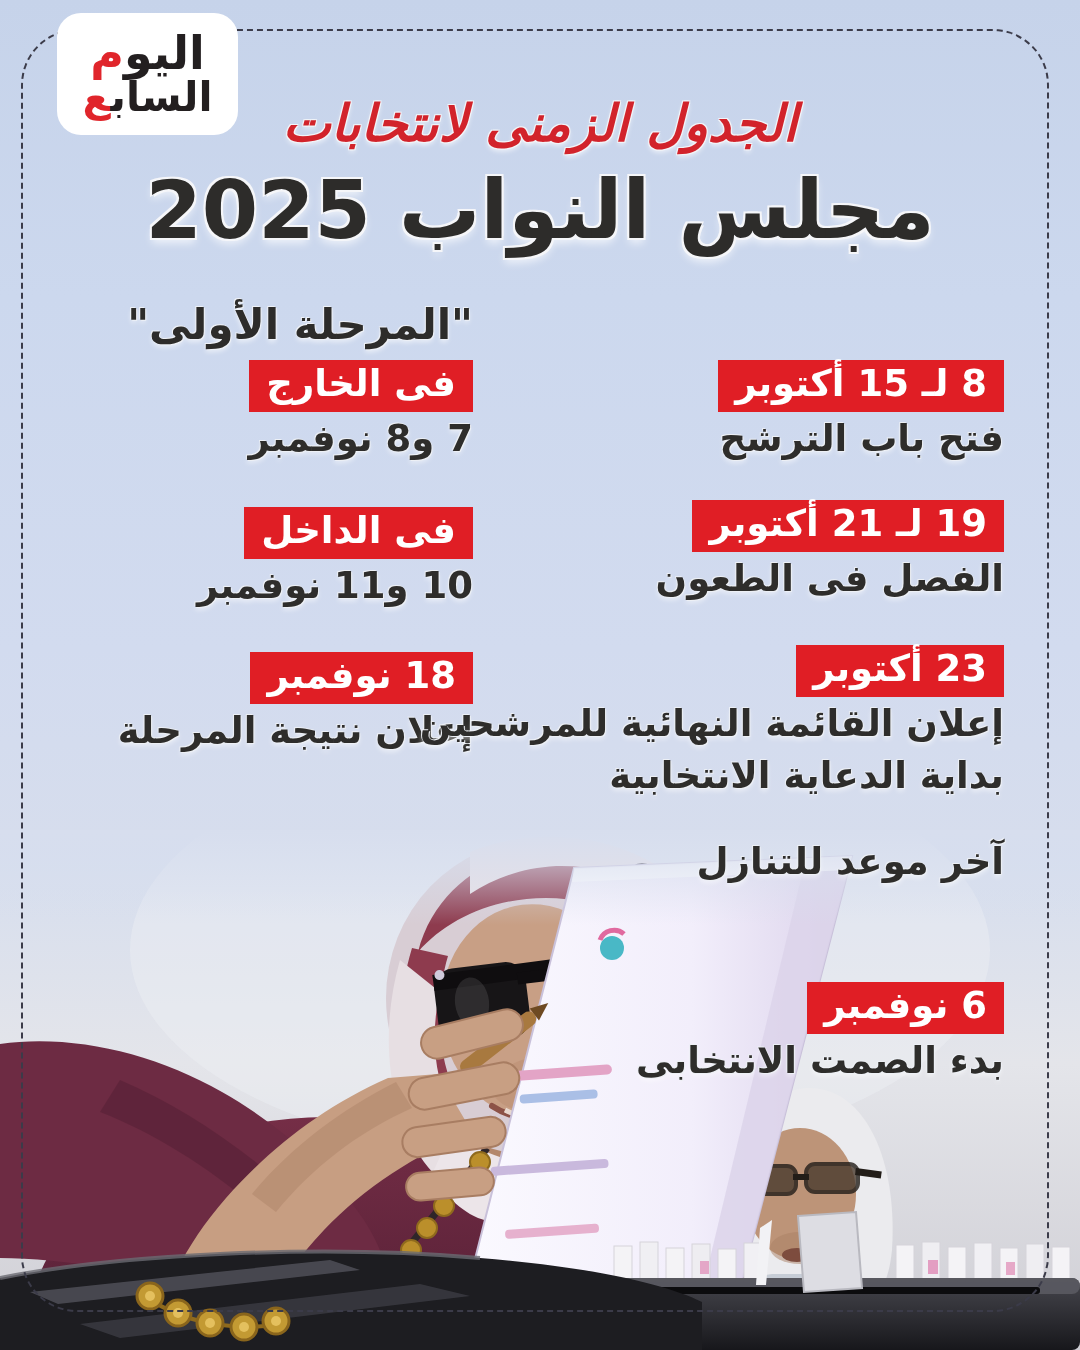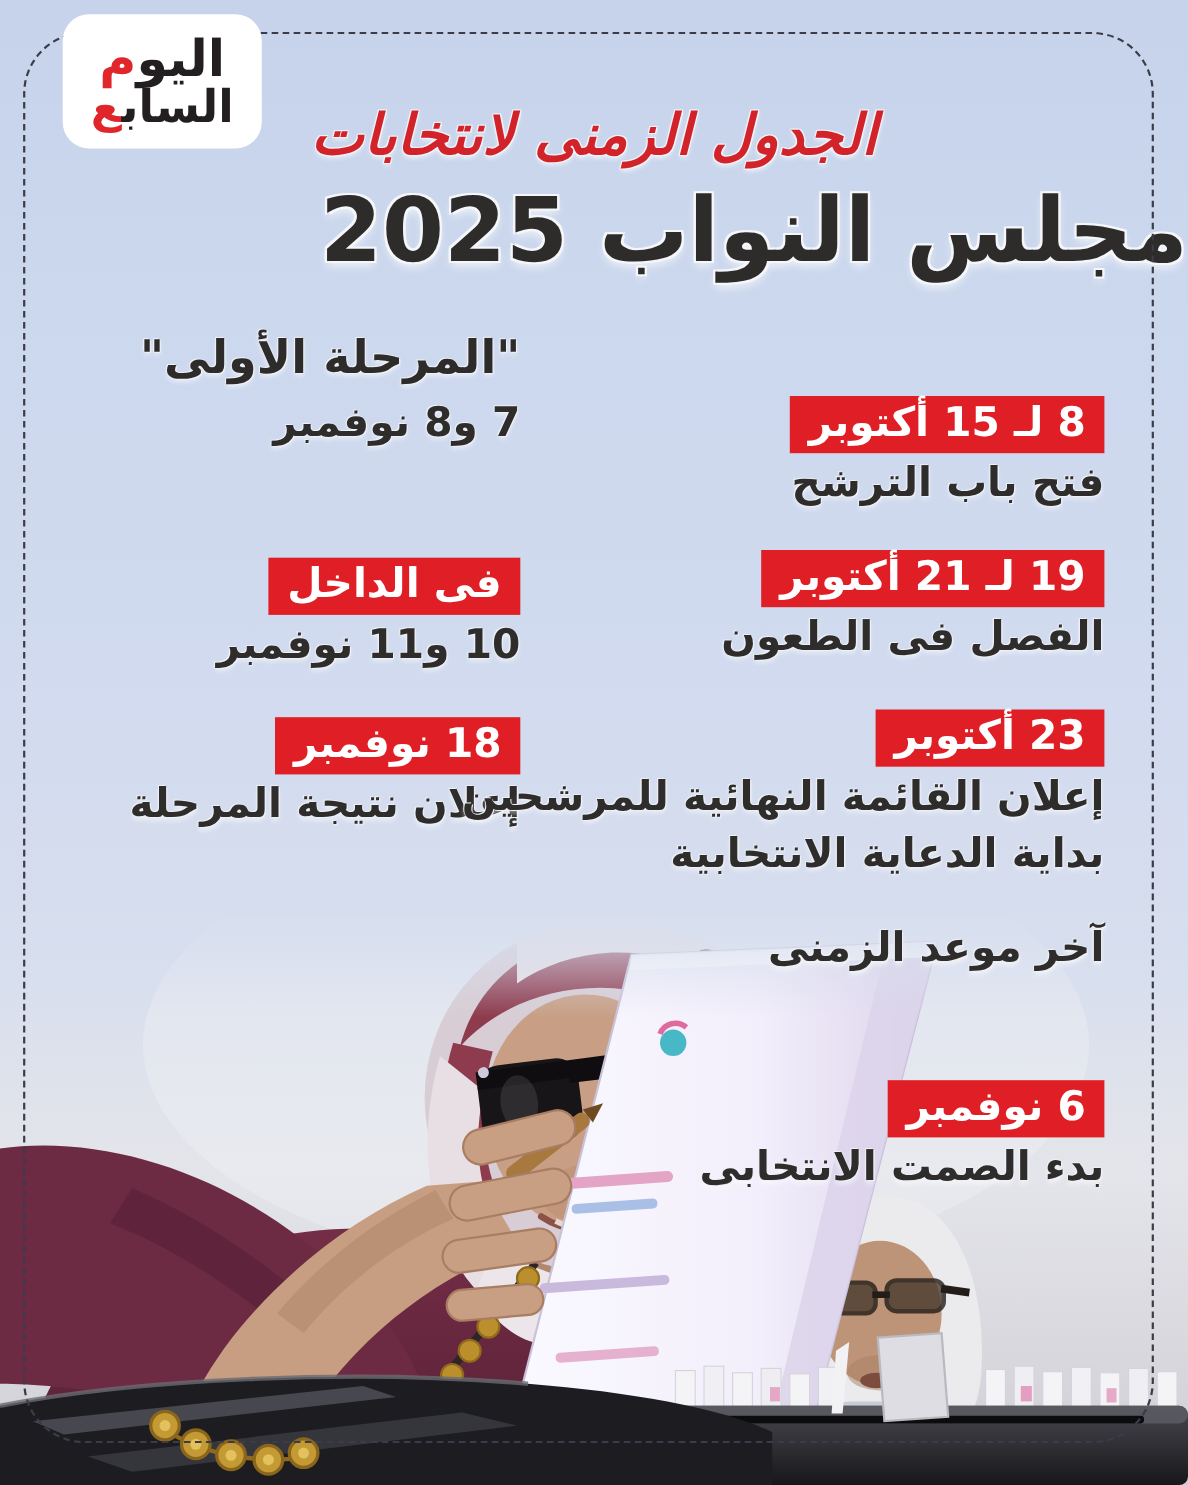--- a/index.html
+++ b/index.html
@@ -24,21 +24,21 @@
   .logo .l1{font-size:46px;color:#231f20;}
   .logo .l2{font-size:41px;color:#231f20;}
   .logo .red{color:#e0252b;}
   .title-red{
     position:absolute;top:94px;left:0;width:100%;text-align:center;z-index:10;
     font-size:51px;font-weight:bold;color:#d2232b;
     text-shadow:1px 1px 0 #f2f4f8,-1px -1px 0 #f2f4f8,1px -1px 0 #f2f4f8,-1px 1px 0 #f2f4f8,0 3px 5px rgba(255,255,255,.65);
     font-style:italic;
   }
   .title-main{
-    position:absolute;top:163px;left:0;width:100%;text-align:right;z-index:10;
+    position:absolute;top:163px;left:0;width:100%;text-align:center;z-index:10;
     font-size:81px;font-weight:bold;color:#2d2c2a;letter-spacing:-1px;
     text-shadow:2px 2px 0 #f5f6f9,-2px -2px 0 #f5f6f9,2px -2px 0 #f5f6f9,-2px 2px 0 #f5f6f9,0 5px 9px rgba(255,255,255,.7);
   }
   .subtitle{
     position:absolute;top:300px;right:607px;z-index:10;white-space:nowrap;
     font-size:42px;font-weight:bold;color:#2d2c2a;
     text-shadow:1px 1px 0 #eef1f6,-1px -1px 0 #eef1f6,0 3px 5px rgba(255,255,255,.6);
   }
   .item{
     position:absolute;z-index:10;display:flex;flex-direction:column;align-items:flex-start;gap:3px;
@@ -67,20 +67,21 @@
   <div class="logo">
     <div class="l1"><span>اليو</span><span class="red">م</span></div>
     <div class="l2"><span>الساب</span><span class="red">ع</span></div>
   </div>
 
   <div class="title-red">الجدول الزمنى لانتخابات</div>
   <div class="title-main">مجلس النواب 2025</div>
   <div class="subtitle">"المرحلة الأولى"</div>
 
   <div class="item col-left" style="top:360px">
+    <div class="badge">فى الخارج</div>
     <div class="caption">7 و8 نوفمبر</div>
   </div>
   <div class="item col-left" style="top:507px">
     <div class="badge">فى الداخل</div>
     <div class="caption">10 و11 نوفمبر</div>
   </div>
   <div class="item col-left" style="top:652px">
     <div class="badge">18 نوفمبر</div>
     <div class="caption">إعلان نتيجة المرحلة</div>
   </div>
@@ -92,21 +93,21 @@
   <div class="item col-right" style="top:500px">
     <div class="badge">19 لـ 21 أكتوبر</div>
     <div class="caption">الفصل فى الطعون</div>
   </div>
   <div class="item col-right" style="top:645px">
     <div class="badge">23 أكتوبر</div>
     <div class="caption">إعلان القائمة النهائية للمرشحين</div>
     <div class="caption">بداية الدعاية الانتخابية</div>
   </div>
   <div class="item col-right" style="top:838px">
-    <div class="caption">آخر موعد الزمنى</div>
+    <div class="caption">آخر موعد للتنازل</div>
   </div>
   <div class="item col-right" style="top:982px">
     <div class="badge">6 نوفمبر</div>
     <div class="caption">بدء الصمت الانتخابى</div>
   </div>
 
   <div class="photo">
     <svg width="1080" height="520" viewBox="0 0 1080 520" xmlns="http://www.w3.org/2000/svg">
       <defs>
         <linearGradient id="wallG" x1="0" y1="0" x2="0" y2="1">

